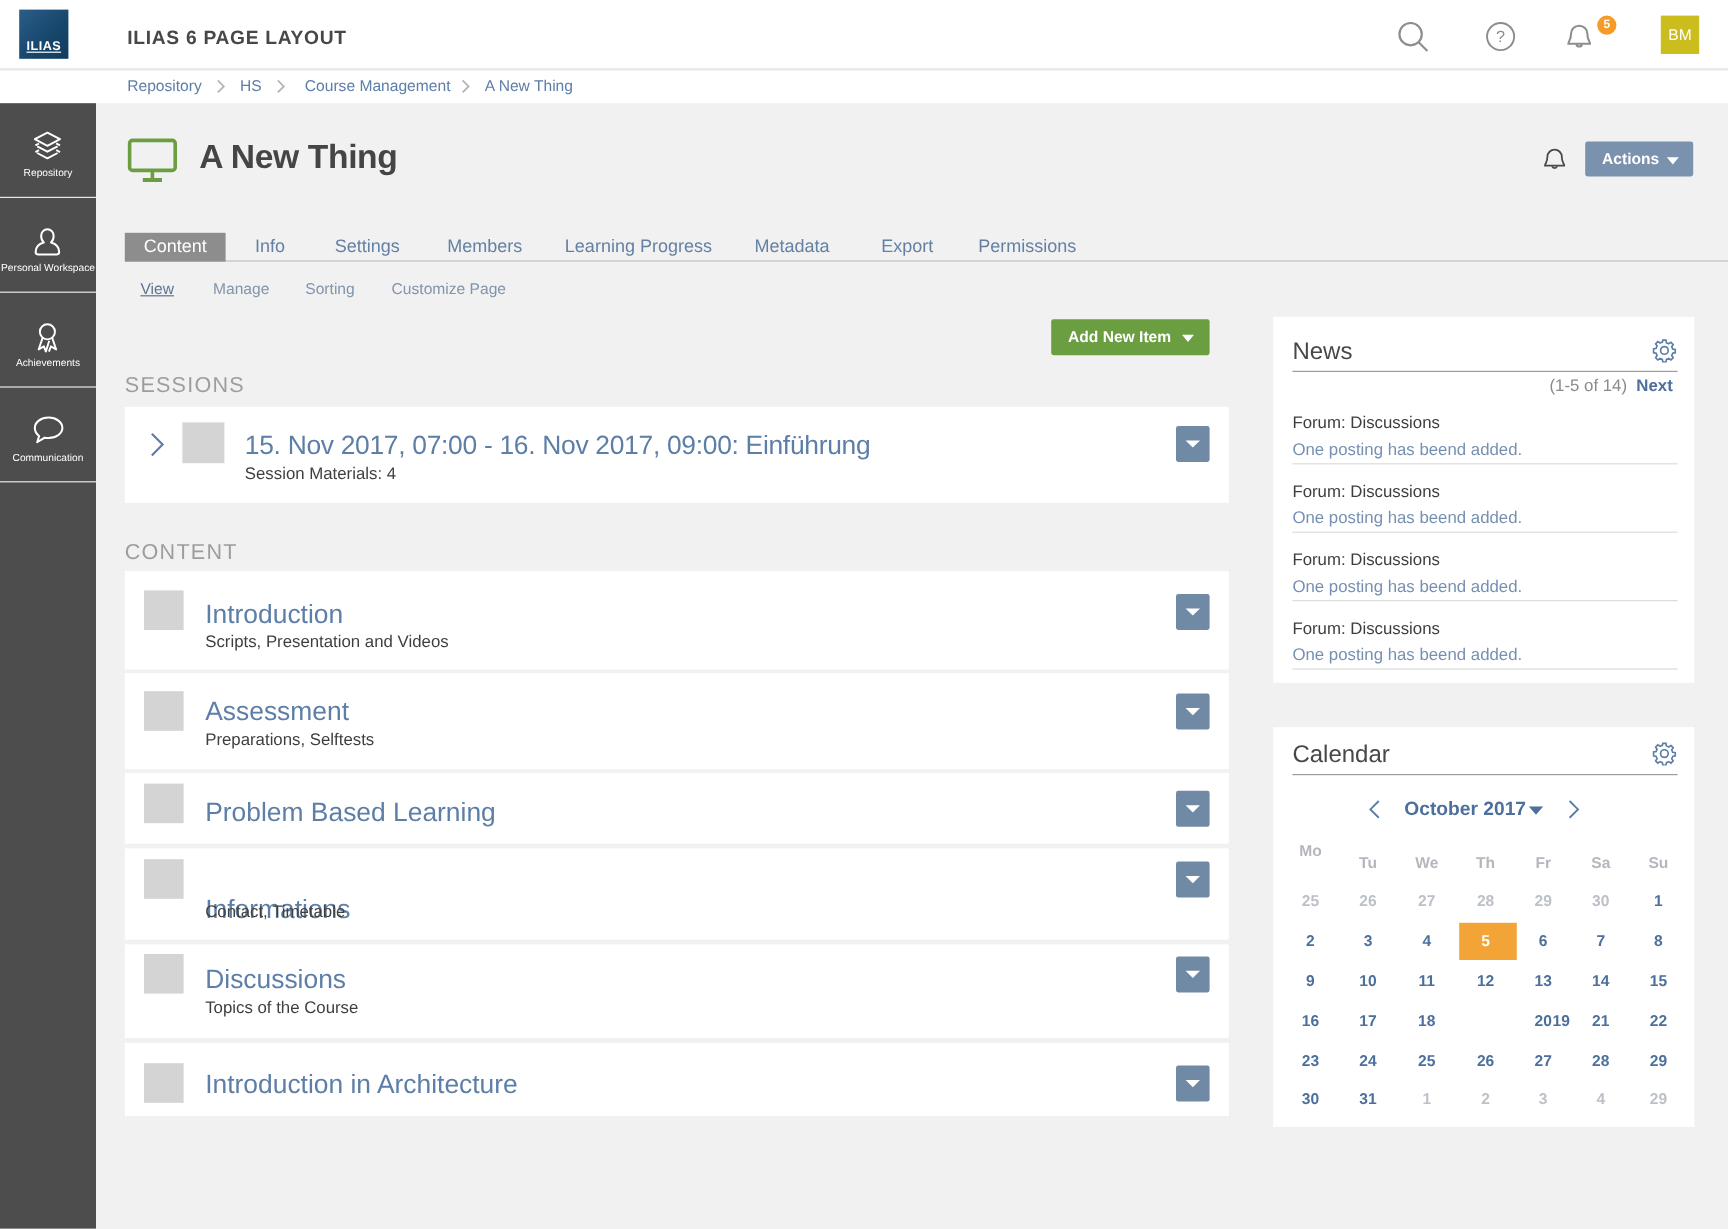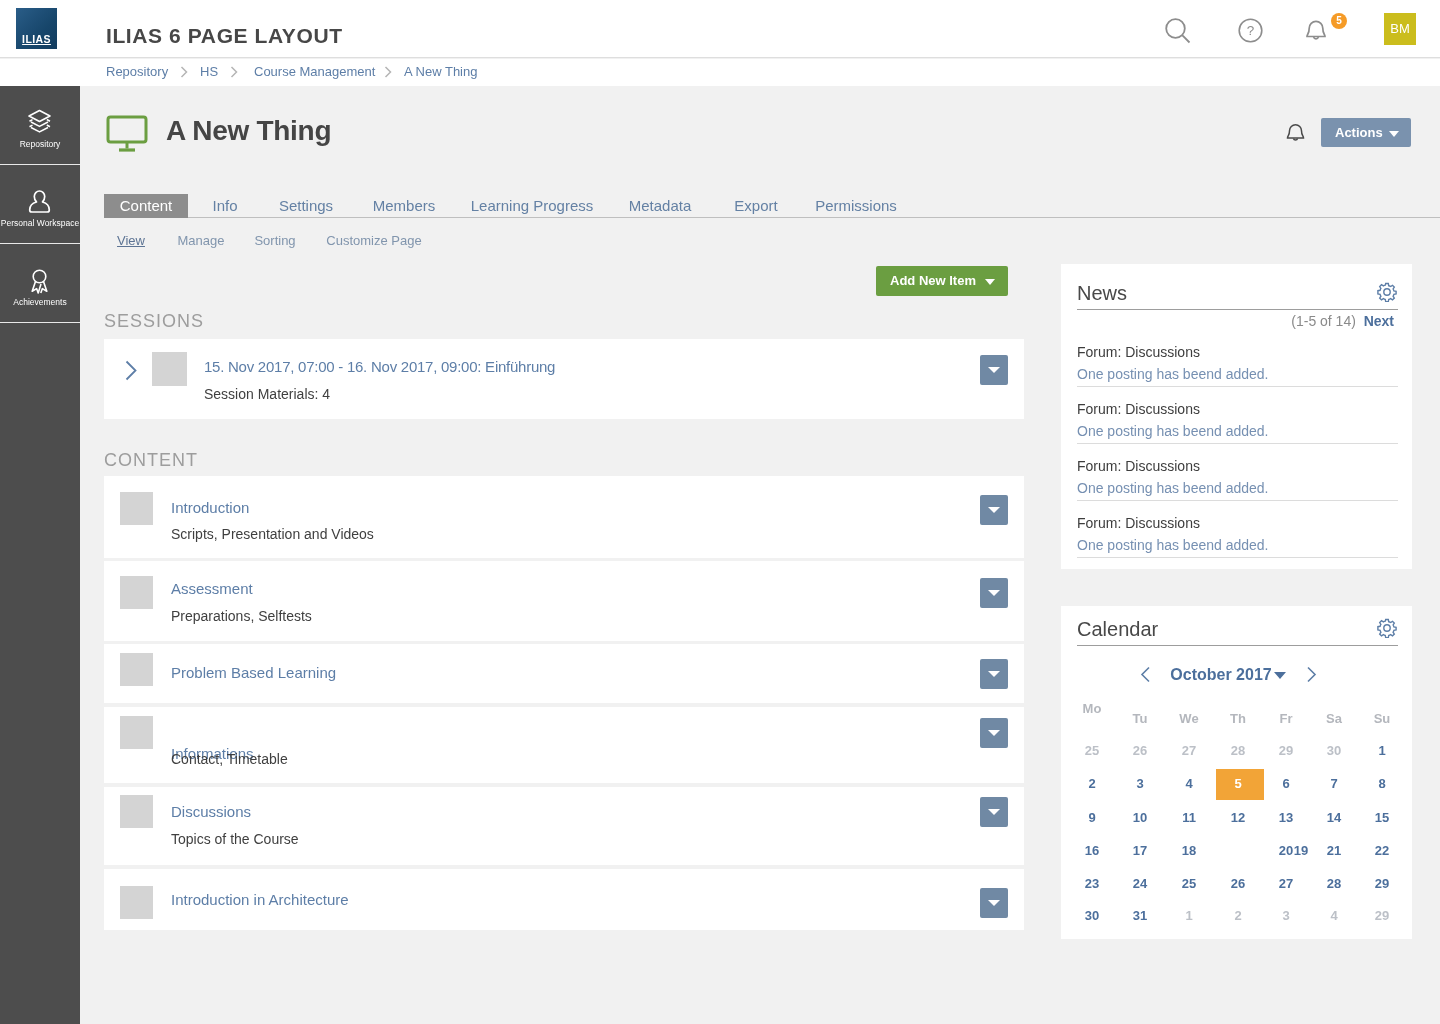--- a/index.html
+++ b/index.html
@@ -6,37 +6,37 @@
 body { font-family:"Liberation Sans", sans-serif; background:#f1f1f1; position:relative; }
 .abs { position:absolute; }
 .hdr { left:0; top:0; width:1440px; height:58px; background:#fff; border-bottom:1px solid #dedede; }
 .crumbs { left:0; top:59px; width:1440px; height:27px; background:#fff; }
 .crumb { color:#5d7ea7; font-size:13px; }
 .sidebar { left:0; top:86px; width:80px; height:938px; background:#4d4d4d; }
 .sbitem { width:80px; height:79px; border-bottom:1px solid #e8e8e8; position:relative; }
 .sblabel { position:absolute; width:80px; text-align:center; top:53px; color:#fff; font-size:8.5px; }
 .logo { left:16px; top:8px; width:41px; height:41px; background:linear-gradient(135deg,#2a5d88 0%,#17466b 60%,#123c5e 100%); color:#fff; font-weight:bold; font-size:10.5px; text-align:center; line-height:1; letter-spacing:0.4px; }
 .logo span { position:absolute; left:0; right:0; bottom:5px;text-decoration:underline; }
-.htitle { left:106px; top:24px; font-size:21px; font-weight:bold; color:#474747; letter-spacing:0.6px; }
+.htitle { left:106px; top:24px; font-size:16px; font-weight:bold; color:#474747; letter-spacing:0.6px; }
 .badge { left:1331px; top:13px; width:16px; height:16px; border-radius:8px; background:#f59b27; color:#fff; font-size:10px; font-weight:bold; text-align:center; line-height:16px; }
 .avatar { left:1384px; top:13px; width:32px; height:32px; background:#cbbd1d; color:#fff; font-size:13px; text-align:center; line-height:32px; }
 .pgtitle { left:166px; top:115px; font-size:28px; font-weight:bold; color:#454545; letter-spacing:-0.3px; }
 .actions { left:1321px; top:118px; width:90px; height:29px; background:#7a92ae; border-radius:2px; color:#fff; font-size:13px; font-weight:bold; text-align:left; line-height:29px; padding-left:14px; }
 .actions .tri { position:absolute; right:12px; top:12.5px; width:0; height:0; border-left:5.5px solid transparent; border-right:5.5px solid transparent; border-top:6px solid #fff; }
 .tabline { left:104px; top:217px; width:1336px; height:1px; background:#bfbfbf; }
 .tab-active { left:104px; top:194px; width:84px; height:24px; background:#8d8d8d; color:#fff; font-size:15px; text-align:center; line-height:24px; z-index:2; }
 .tab { top:197px; font-size:15px; color:#6481a4; transform:translateX(-50%); white-space:nowrap; }
 .subtab { top:233px; font-size:13px; transform:translateX(-50%); white-space:nowrap; }
 .addnew { left:876px; top:266px; width:132px; height:30px; background:#6b9e41; border-radius:2px; color:#fff; }
 .addnew .lbl { position:absolute; left:14px; top:0; font-size:13px; font-weight:bold; line-height:30px;text-align:center; }
 .addnew .tri { position:absolute; right:13px; top:12.5px; width:0; height:0; border-left:5.5px solid transparent; border-right:5.5px solid transparent; border-top:6px solid #fff; }
 .sechead { font-size:18px; color:#9d9d9d; letter-spacing:1px; }
 .card { background:#fff; }
 .phsq { background:#d4d4d4; }
-.itemtitle { font-size:15px; color:#5d7ea7; white-space:nowrap; }
+.itemtitle { font-size:22px; color:#5d7ea7; white-space:nowrap; }
 .itemsub { font-size:14px; color:#3f3f3f; white-space:nowrap; }
 .ddbtn { width:28px; height:30px; background:#7089a4; border-radius:2px; }
 .ddbtn .tri { position:absolute; left:8px; top:12px; width:0; height:0; border-left:6px solid transparent; border-right:6px solid transparent; border-top:6.5px solid #fff; }
 .paneltitle { font-size:20px; color:#484848; }
 .hr { height:1px; background:#9d9d9d; }
 .newsitemA { font-size:14px; color:#3d3d3d; }
 .newsitemB { font-size:14px; color:#7690b2; }
 .newssep { height:1px; background:#dcdcdc; }
 .calblue { color:#4c6f9c; font-weight:bold; font-size:13px; }
 .calmuted { color:#bcc0c7; font-weight:bold; font-size:13px; }
@@ -92,20 +92,26 @@
         </svg></div>
       <div class="sblabel">Personal Workspace</div>
     </div>
     <div class="sbitem">
       <div class="abs" style="left:26px;top:23px"><svg width="27" height="27" viewBox="0 0 27 27" fill="none" stroke="#fff" stroke-width="1.6" stroke-linejoin="round">
           <circle cx="13.5" cy="9.5" r="6.3"></circle>
           <path d="M9.5 14.6 L6.2 24.2 L10.6 21.6 L12.2 26 L15 17"></path>
           <path d="M17.5 14.6 L20.8 24.2 L16.4 21.6 L14.8 26"></path>
         </svg></div>
       <div class="sblabel">Achievements</div>
+    </div>
+    <div class="sbitem">
+      <div class="abs" style="left:26px;top:23px"><svg width="28" height="26" viewBox="0 0 28 26" fill="none" stroke="#fff" stroke-width="1.7" stroke-linejoin="round">
+          <path d="M14.5 2 C21 2 26 5.8 26 10.5 S21 19 14.5 19 c-1.1 0-2.2-.1-3.2-.3 L5 22.5 l1.6-5.2 C4.4 15.7 3 13.2 3 10.5 3 5.8 8 2 14.5 2 Z"></path>
+        </svg></div>
+      <div class="sblabel">Communication</div>
     </div>
   </div>
 <svg class="abs" style="left:106px;top:115px" width="42" height="38" viewBox="0 0 42 38" fill="none" stroke="#6b9e41" stroke-width="3">
     <rect x="2" y="2" width="38" height="25" rx="2.5"></rect>
     <line x1="21" y1="27" x2="21" y2="33.5"></line>
     <line x1="13" y1="35" x2="29" y2="35" stroke-width="3.2"></line>
   </svg>
 <div class="abs pgtitle">A New Thing</div>
 <svg class="abs" style="left:1286px;top:121px" width="19" height="23" viewBox="0 0 19 23" fill="none" stroke="#4a4a4a" stroke-width="1.5">
     <path d="M1.5 17 c0-2.1 2-2.3 2-7.3 a6 6 0 0 1 12 0 c0 5 2 5.2 2 7.3 z"></path>

